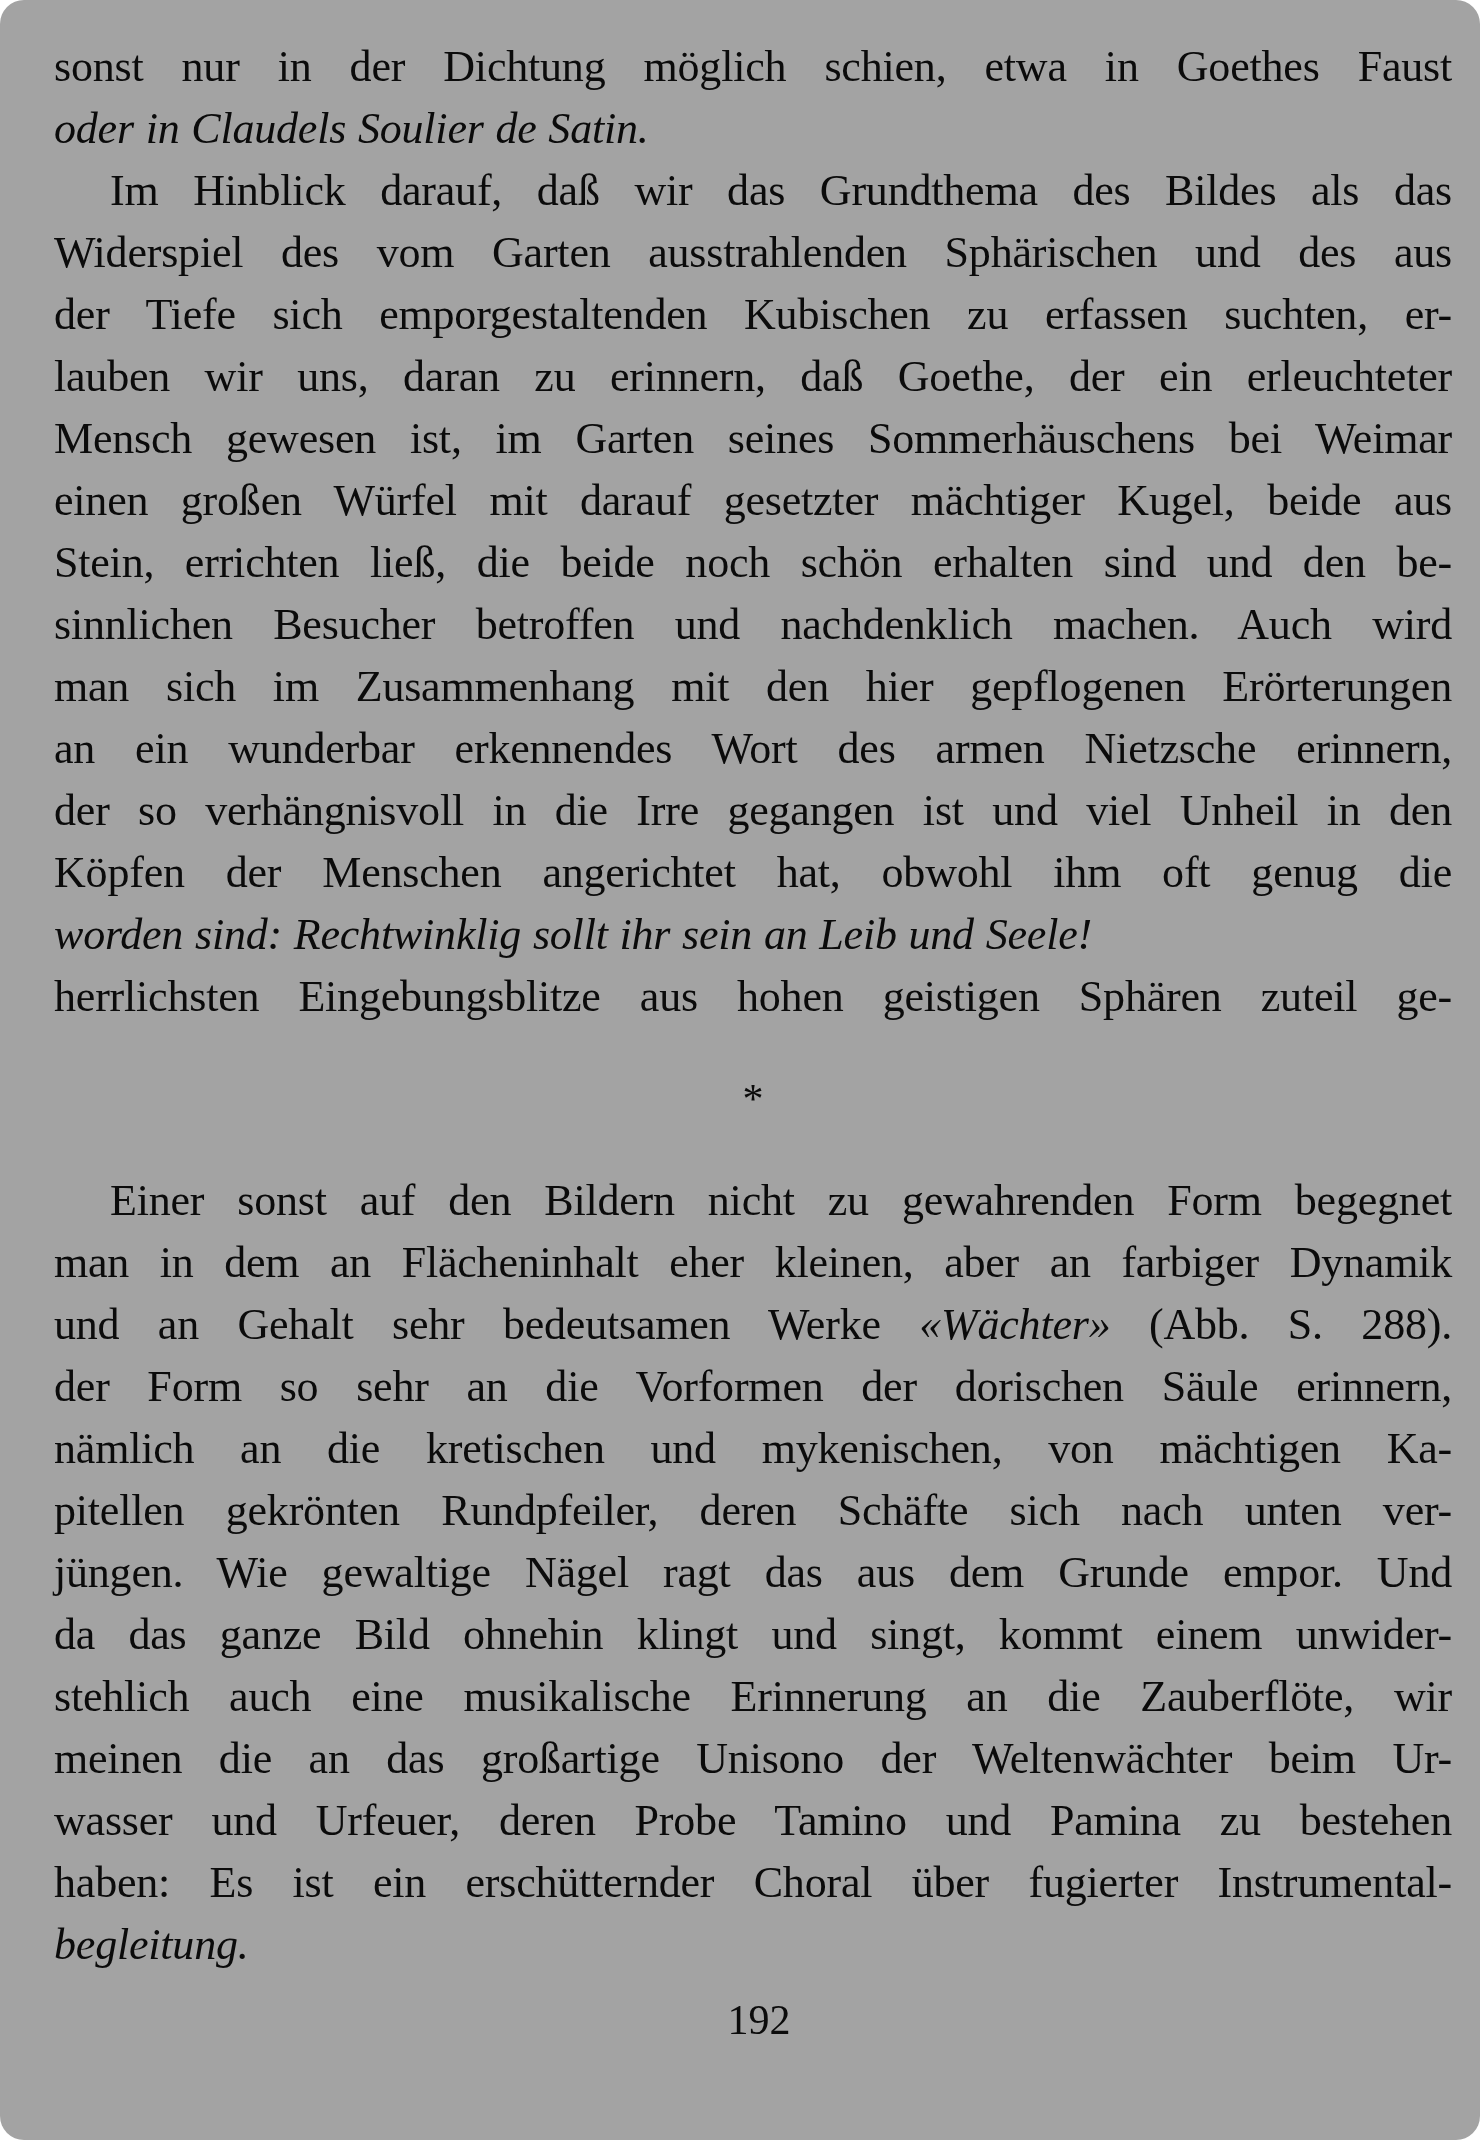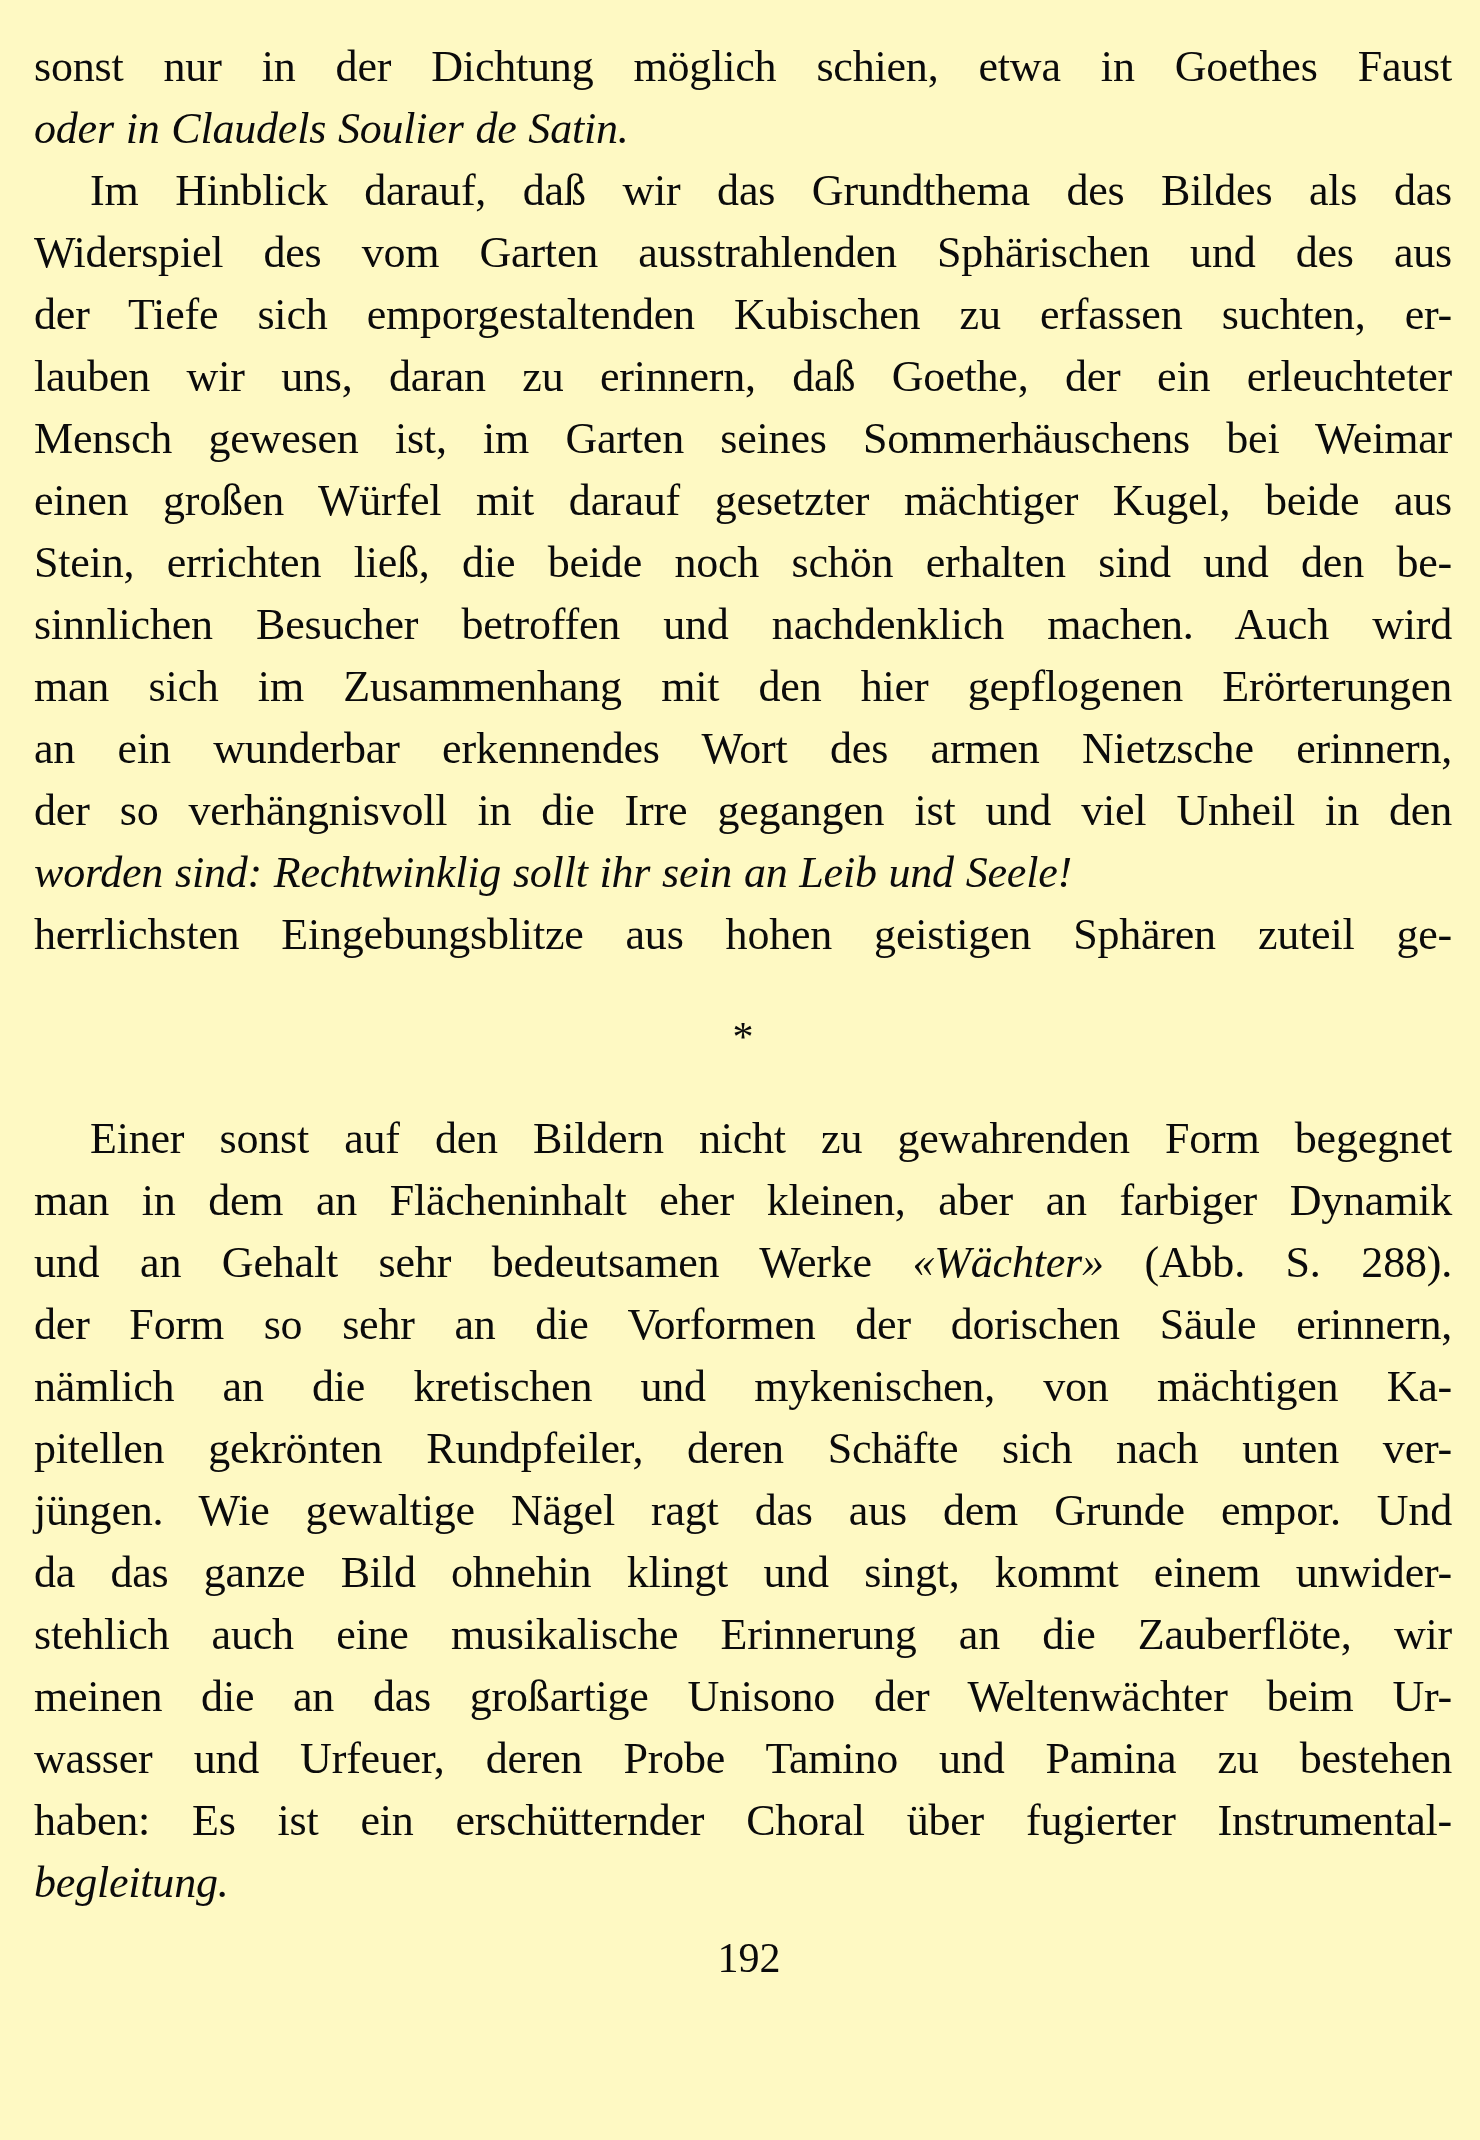--- a/index.html
+++ b/index.html
@@ -5,23 +5,24 @@
   html, body { margin: 0; padding: 0; background: #ffffff; }
   body {
     width: 1480px; height: 2140px;
     font-family: "Liberation Serif", "DejaVu Serif", serif;
     color: #0b0b0b;
     -webkit-font-smoothing: antialiased;
   }
   .page {
     box-sizing: border-box;
     width: 1480px; height: 2140px;
-    padding: 36px 28px 0 34px;
-    background: #fef9c3;
+    padding: 36px 28px 0 54px;
+    background: #a3a3a3;
     overflow: hidden;
+    border-radius: 24px;
   }
   .text-block { width: 100%; }
   .line {
     font-size: 44px;
     line-height: 62px;
     text-align: justify;
     text-align-last: justify;
     letter-spacing: -0.2px;
     word-spacing: 1px;
   }
@@ -53,20 +54,21 @@
       <div class="line">Widerspiel des vom Garten ausstrahlenden Sphärischen und des aus</div>
       <div class="line">der Tiefe sich emporgestaltenden Kubischen zu erfassen suchten, er-</div>
       <div class="line">lauben wir uns, daran zu erinnern, daß Goethe, der ein erleuchteter</div>
       <div class="line">Mensch gewesen ist, im Garten seines Sommerhäuschens bei Weimar</div>
       <div class="line">einen großen Würfel mit darauf gesetzter mächtiger Kugel, beide aus</div>
       <div class="line">Stein, errichten ließ, die beide noch schön erhalten sind und den be-</div>
       <div class="line">sinnlichen Besucher betroffen und nachdenklich machen. Auch wird</div>
       <div class="line">man sich im Zusammenhang mit den hier gepflogenen Erörterungen</div>
       <div class="line">an ein wunderbar erkennendes Wort des armen Nietzsche erinnern,</div>
       <div class="line">der so verhängnisvoll in die Irre gegangen ist und viel Unheil in den</div>
+      <div class="line">Köpfen der Menschen angerichtet hat, obwohl ihm oft genug die</div>
       <div class="line last">worden sind: Rechtwinklig sollt ihr sein an Leib und Seele!</div>
       <div class="line">herrlichsten Eingebungsblitze aus hohen geistigen Sphären zuteil ge-</div>
       <div class="line center">*</div>
       <div class="line indent">Einer sonst auf den Bildern nicht zu gewahrenden Form begegnet</div>
       <div class="line">man in dem an Flächeninhalt eher kleinen, aber an farbiger Dynamik</div>
       <div class="line"><span>und an Gehalt sehr bedeutsamen Werke </span><i>«Wächter»</i><span> (Abb. S. 288).</span></div>
       <div class="line">der Form so sehr an die Vorformen der dorischen Säule erinnern,</div>
       <div class="line">nämlich an die kretischen und mykenischen, von mächtigen Ka-</div>
       <div class="line">pitellen gekrönten Rundpfeiler, deren Schäfte sich nach unten ver-</div>
       <div class="line">jüngen. Wie gewaltige Nägel ragt das aus dem Grunde empor. Und</div>

